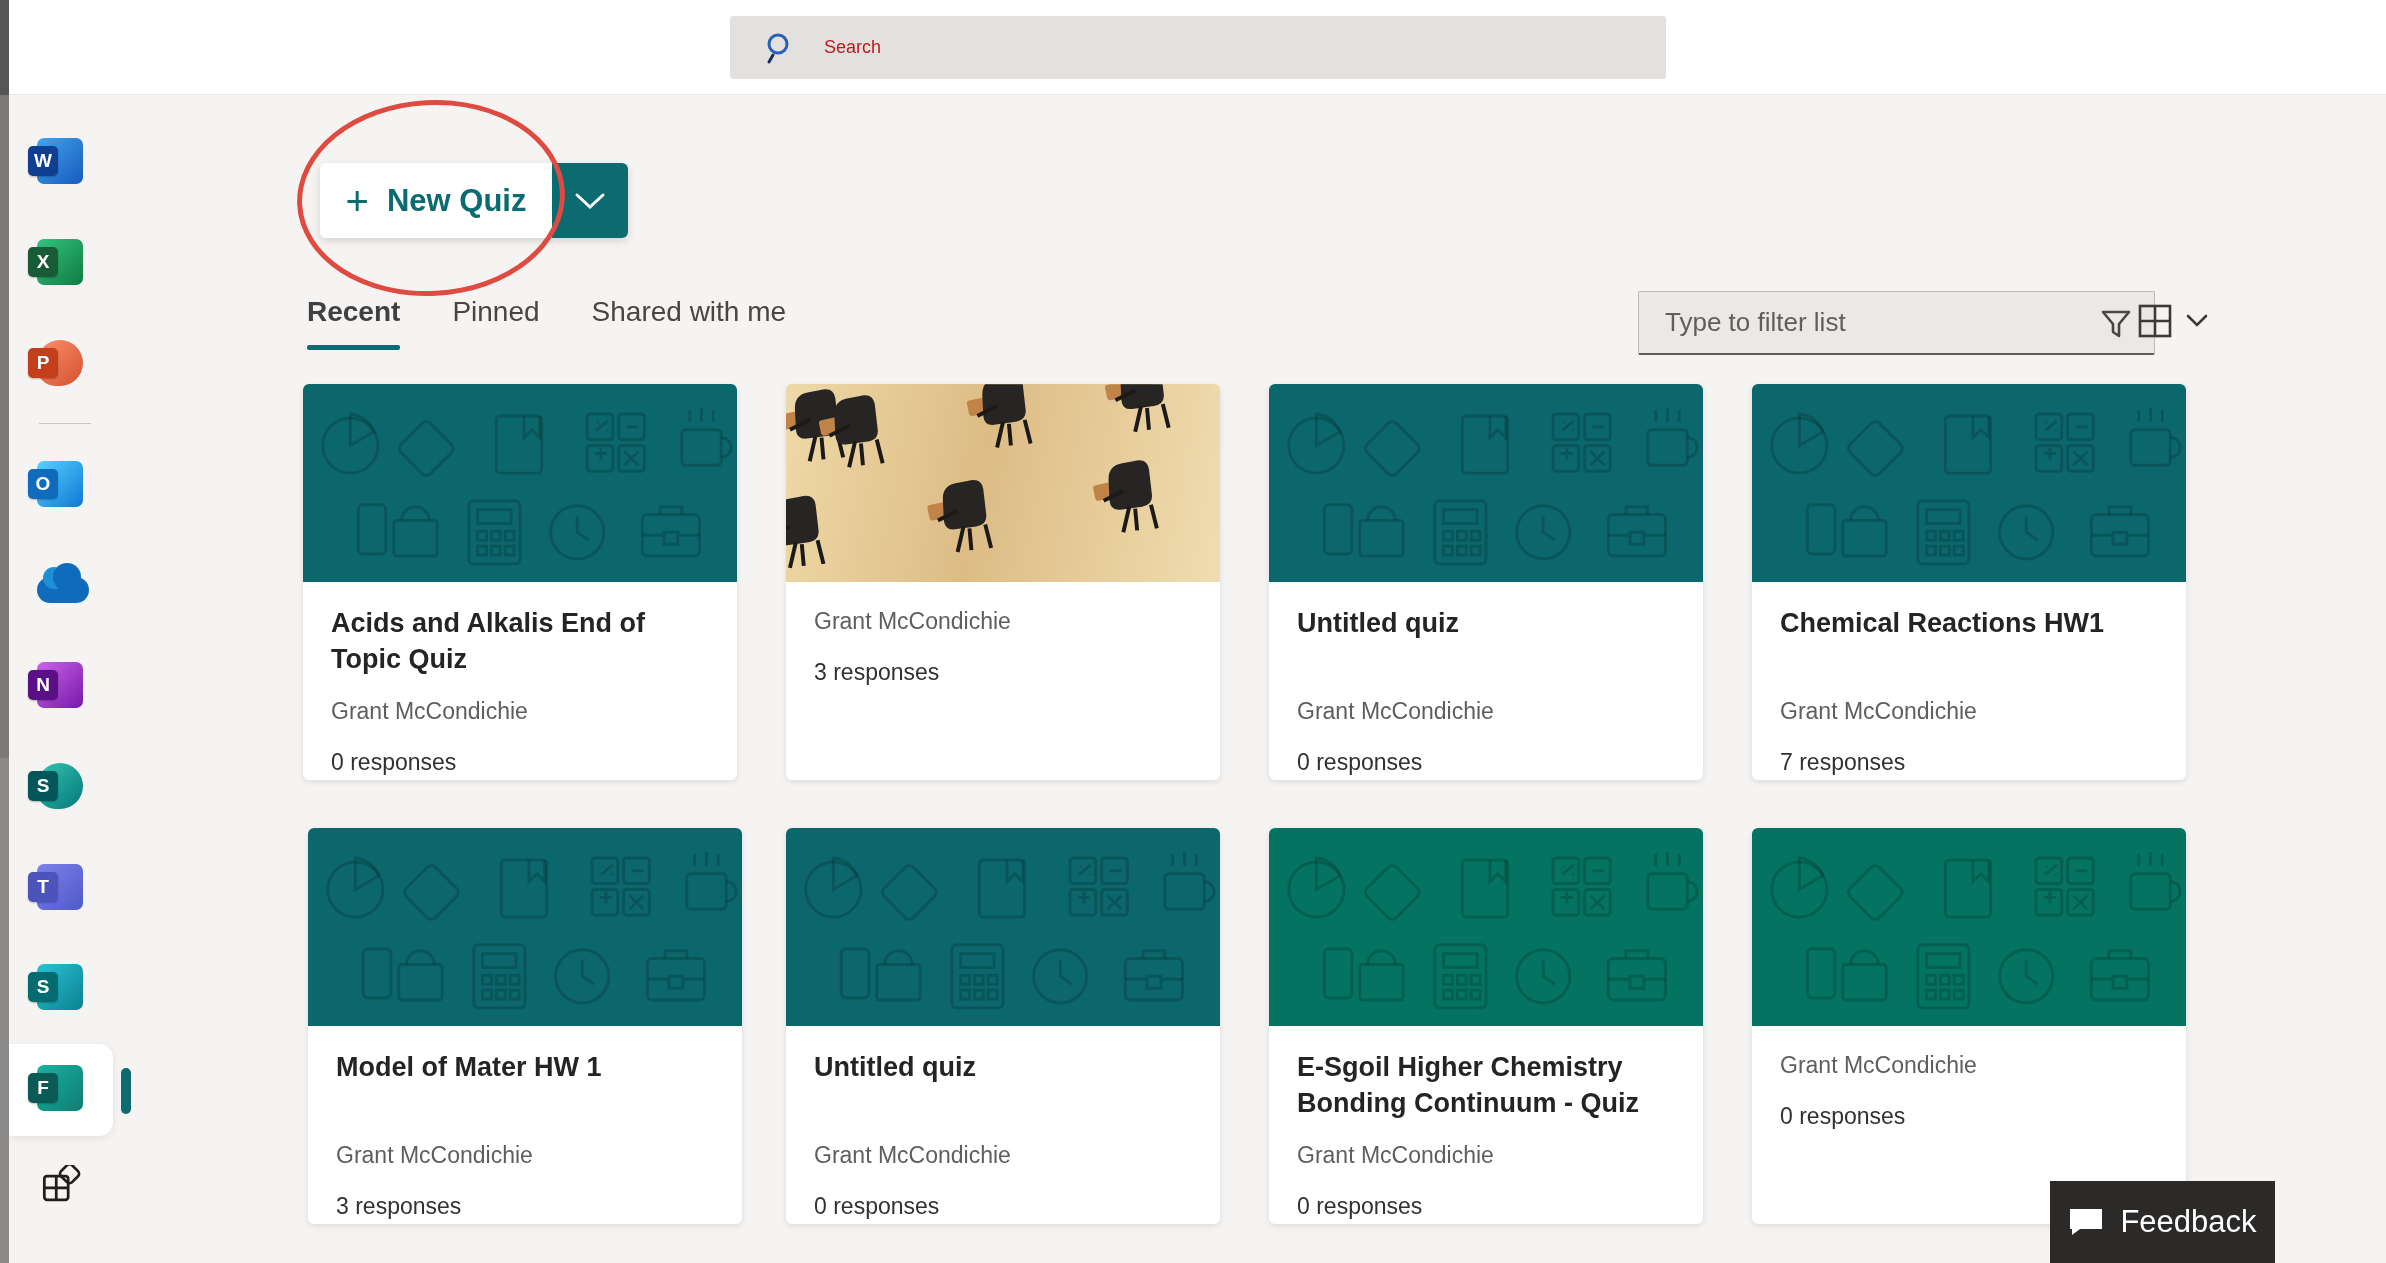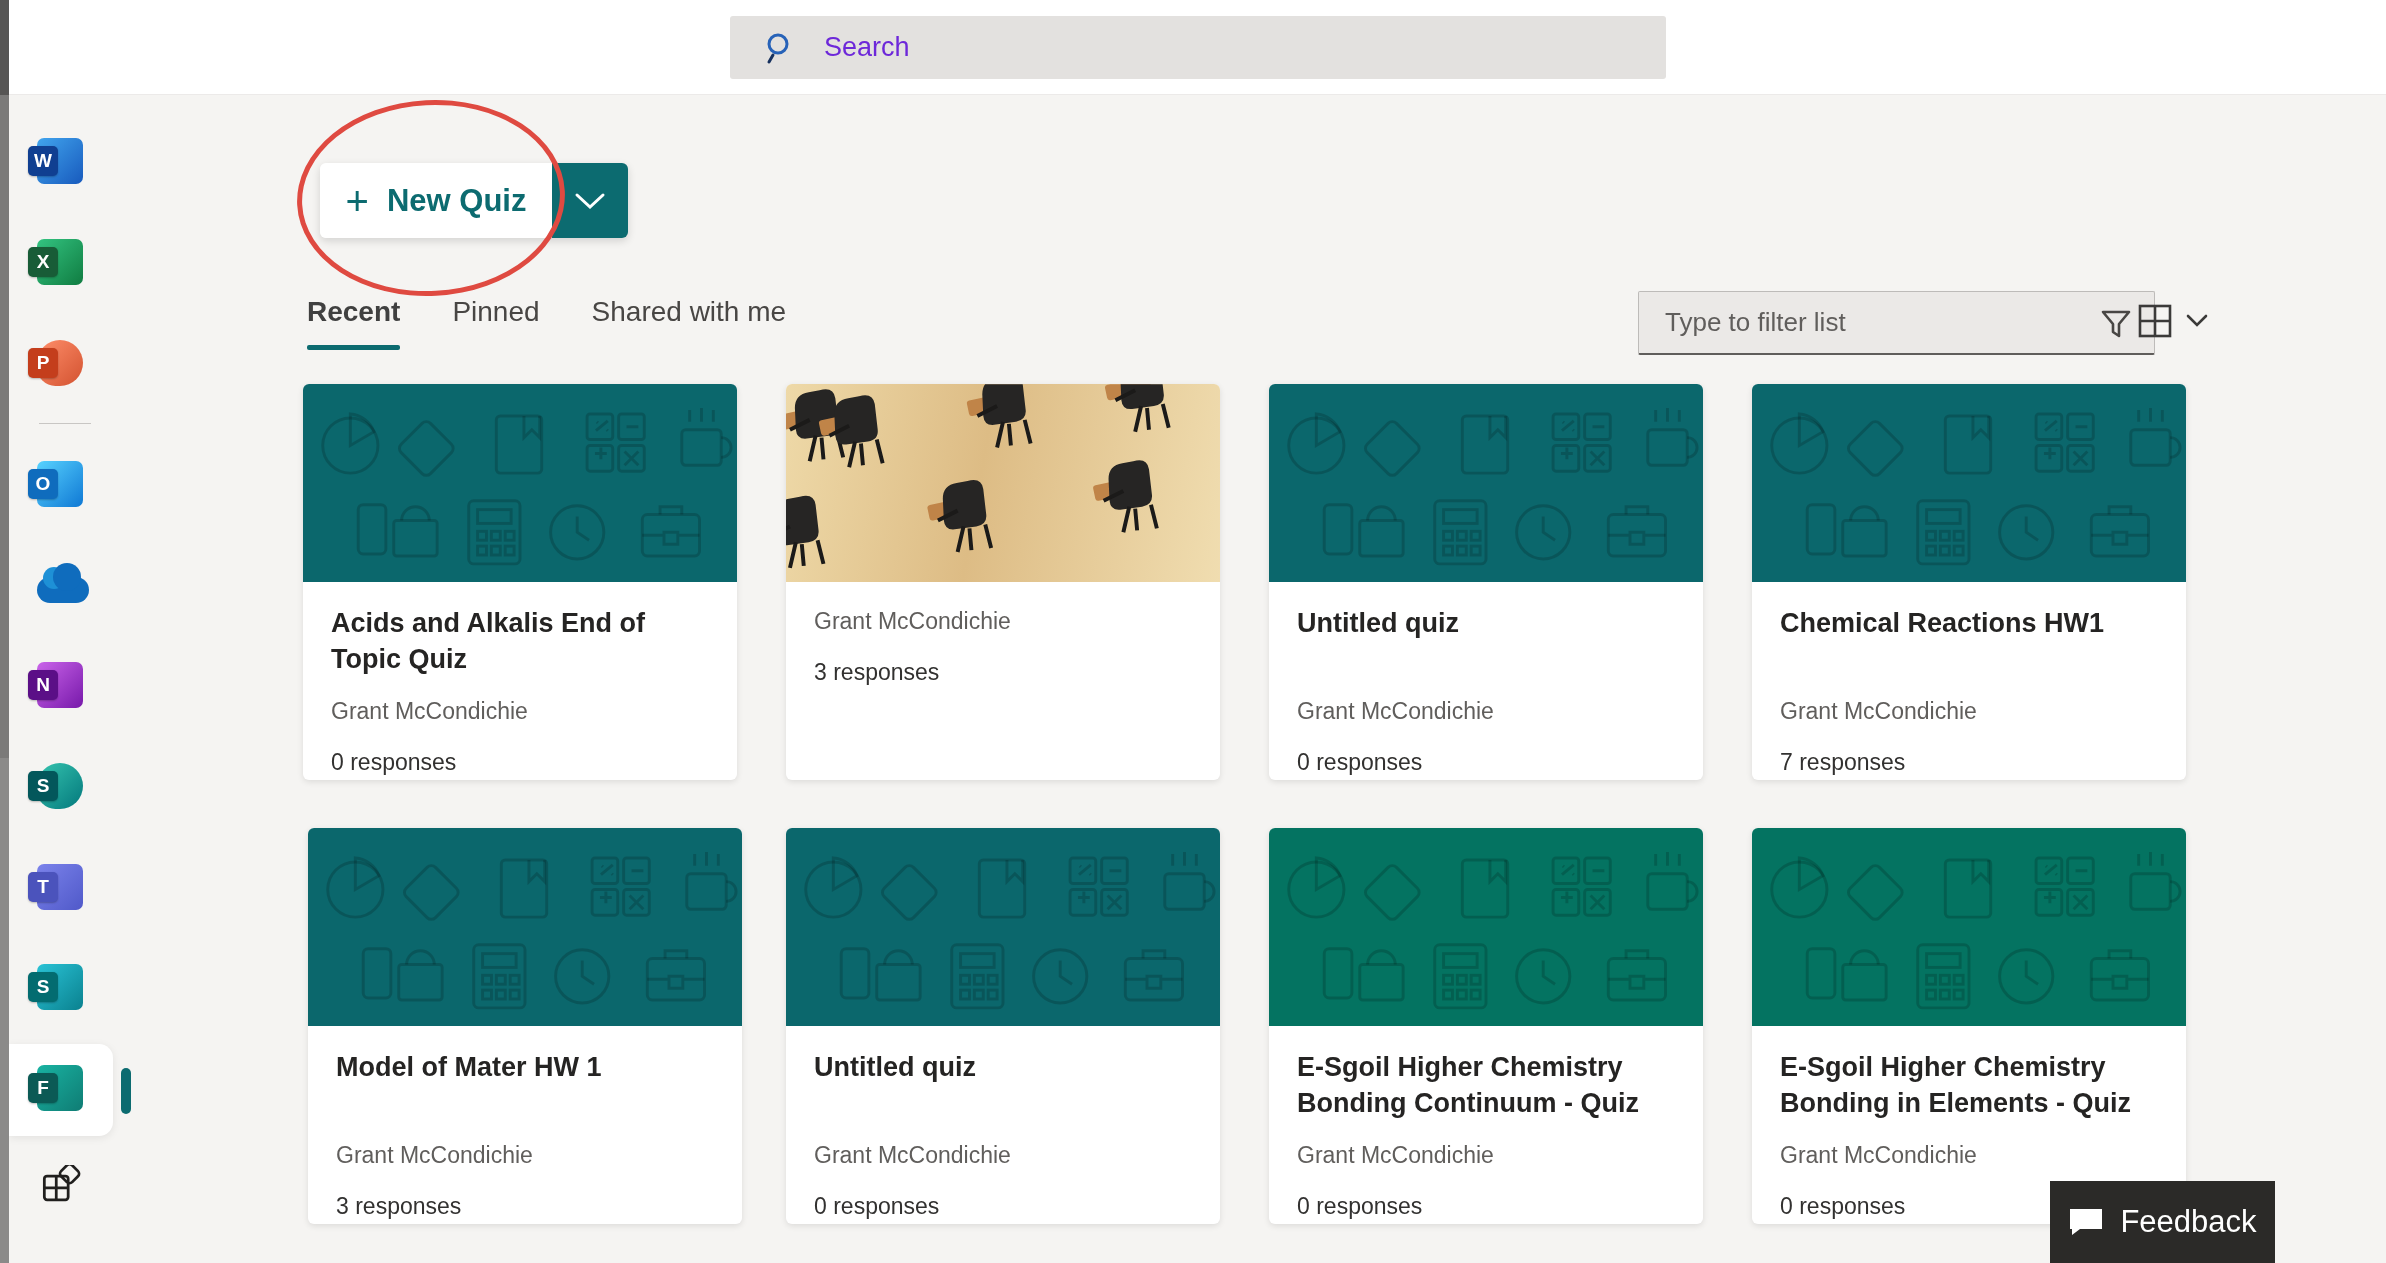--- a/index.html
+++ b/index.html
@@ -10,21 +10,21 @@
   
   .edge-sliver { position:absolute; left:0; top:0; width:9px; height:1263px;
     background:linear-gradient(#565554 0 95px,#7b7a79 95px 60%,#8b8a89 60% 100%); z-index:50; }
 
   
   .topbar { position:absolute; left:0; top:0; width:2386px; height:95px;
     background:#ffffff; border-bottom:1px solid #eceae9; z-index:5; }
   .searchbox { position:absolute; left:730px; top:16px; width:936px; height:63px;
     background:#e3e1df; border-radius:3px; display:flex; align-items:center; padding-left:34px; }
   .searchbox .mag { width:34px; height:34px; margin-right:26px; }
-  .search-ph { font-size:27px; color:#6d28d9; }
+  .search-ph { font-size:18px; color:#b91c1c; }
 
   
   .rail { position:absolute; left:9px; top:95px; width:140px; height:1168px; z-index:10;
     display:flex; flex-direction:column; align-items:flex-start; padding:40px 0 0 28px; }
   .rail-item { position:relative; width:70px; height:56px; margin-bottom:48px;
     display:flex; align-items:center; justify-content:flex-start; cursor:pointer; }
   .rail-divider { width:52px; height:1px; background:#c8c6c4; margin:-14px 0 34px 2px; }
   .tile { position:relative; width:46px; height:46px; border-radius:7px; }
   .tile .chip { position:absolute; left:-9px; top:8px; width:30px; height:30px; border-radius:5px;
     color:#fff; font-weight:bold; font-size:19px; display:flex; align-items:center; justify-content:center;
@@ -368,21 +368,20 @@
       <div class="card-resp">0 responses</div>
     </div>
   </div>
     <div class="card" style="left: 1449px; top: 444px;">
     <div class="thumb" style="background: rgb(4, 115, 97);">
         <svg class="doodle" viewBox="0 0 440 200">
           <use href="#doodle-pattern"></use>
         </svg>
       </div>
     <div class="card-body">
-      <div class="card-title">E-Sgoil Higher Chemistry Bonding in Elements - Quiz</div>
       <div class="card-author">Grant McCondichie</div>
       <div class="card-resp">0 responses</div>
     </div>
   </div>
   </div>
 
 <div class="feedback">
   <svg width="36" height="30" viewBox="0 0 36 30">
     <path d="M2 2 H34 V22 H12 L4 28 V22 H2 Z" fill="#ffffff"></path>
   </svg>

